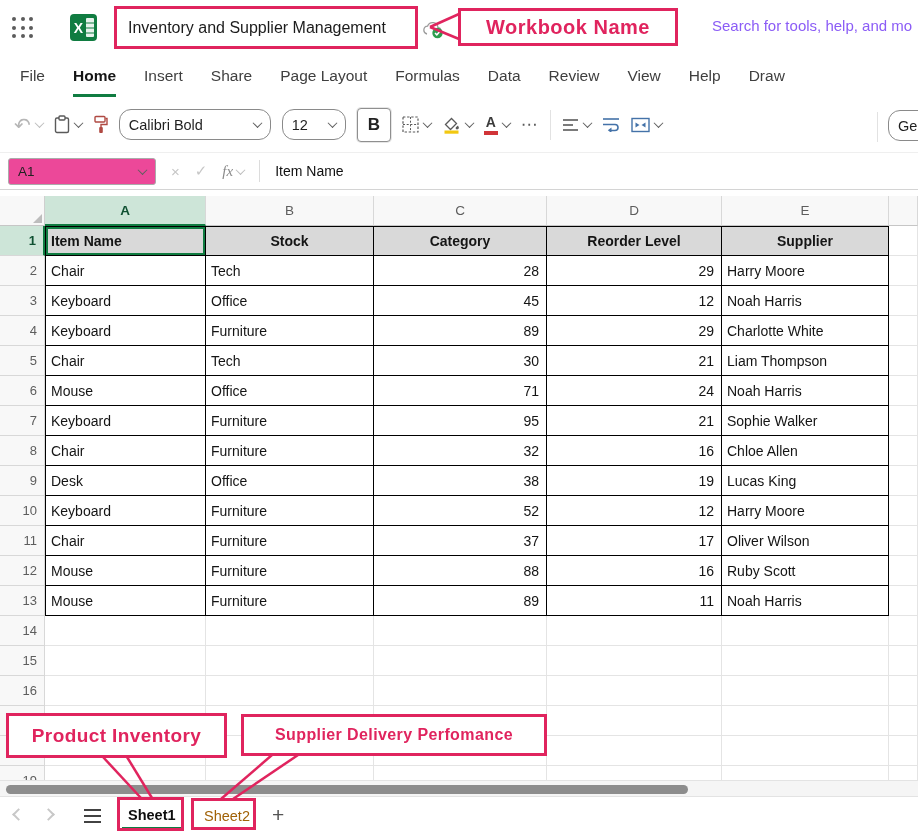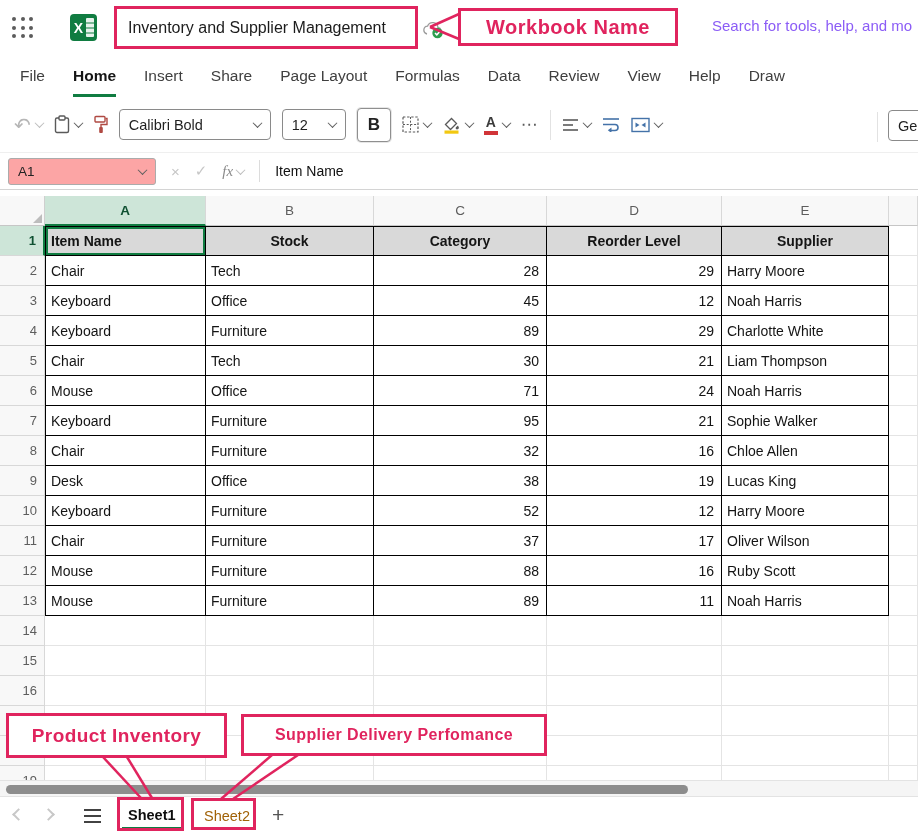--- a/index.html
+++ b/index.html
@@ -36,41 +36,41 @@
   .menu-item.active { color:#151515; font-weight:700; border-bottom-color:var(--accent-green,#107C41); }
   
   .toolbar { position:absolute; left:0; top:97px; width:918px; height:55px;
     display:flex; align-items:center; padding-left:14px; gap:11px; }
   .tbtn { display:flex; align-items:center; gap:5px; color:#5a5a5a; }
   .chev { display:inline-block; width:7px; height:7px;
     border-right:1.6px solid #5f5f5f; border-bottom:1.6px solid #5f5f5f;
     transform:rotate(45deg) translate(-1px,-1px); }
   .chev.lt { border-color:#bdbdbd; }
   .undo-glyph { font-size:20px; color:#b6b6b6; line-height:1; }
-  .combo { height:31px; border:1px solid #8a8a8a; border-radius:4px;
+  .combo { height:31px; border:1px solid #8a8a8a; border-radius:12px;
     display:flex; align-items:center; padding:0 9px; gap:10px;
     font-size:14.5px; color:#1f1f1f; background:#fff; }
   .combo.font { width:152px; }
   .combo.size { width:64px; }
   .bold-btn { width:34px; height:34px; border:1px solid #8f8f8f; border-radius:4px;
     display:flex; align-items:center; justify-content:center;
     font-size:17px; font-weight:800; color:#222; background:#fff; box-shadow:0 0 0 1px #e6e6e6; }
   .vdiv { width:1px; height:30px; background:#e2e2e2; }
   .fontcolor { display:flex; flex-direction:column; align-items:center; gap:2px; }
   .fontcolor .A { font-size:14px; font-weight:700; color:#3c3c3c; line-height:1; }
   .fontcolor .bar { width:14px; height:4px; background:var(--font-color-red,#d13438); }
   .more-dots { font-size:17px; color:#5a5a5a; letter-spacing:1px; }
   .numfmt { position:absolute; left:888px; top:110px; width:110px; }
   .numfmt-div { position:absolute; left:877px; top:112px; }
   
   .formulabar { position:absolute; left:0; top:152px; width:918px; height:38px;
     border-top:1px solid #efefef; border-bottom:1px solid #d4d4d4;
     display:flex; align-items:center; padding-left:8px; gap:15px; background:#fff; }
   .namebox { width:148px; height:27px; border:1px solid #ababab; border-radius:3px;
-    display:flex; align-items:center; padding:0 9px; font-size:13.5px; color:#222; background:#fca5a5; }
+    display:flex; align-items:center; padding:0 9px; font-size:13.5px; color:#222; background:#ec4899; }
   .namebox .chev { margin-left:auto; }
   .fbtn { font-size:15px; color:#c6c6c6; }
   .fx { font-family:"Liberation Serif", serif; font-style:italic; font-size:15px; color:#8a8a8a;
     display:flex; align-items:center; gap:4px; }
   .fdiv { width:1px; height:22px; background:#dcdcdc; }
   .fvalue { font-size:14px; color:#111; }
   
   .grid-wrap { position:absolute; left:0; top:196px; width:918px; height:584px; overflow:hidden; background:#fff; }
   .grid { display:grid;
     grid-template-columns:45px 161px 168px 173px 175px 167px 29px;

